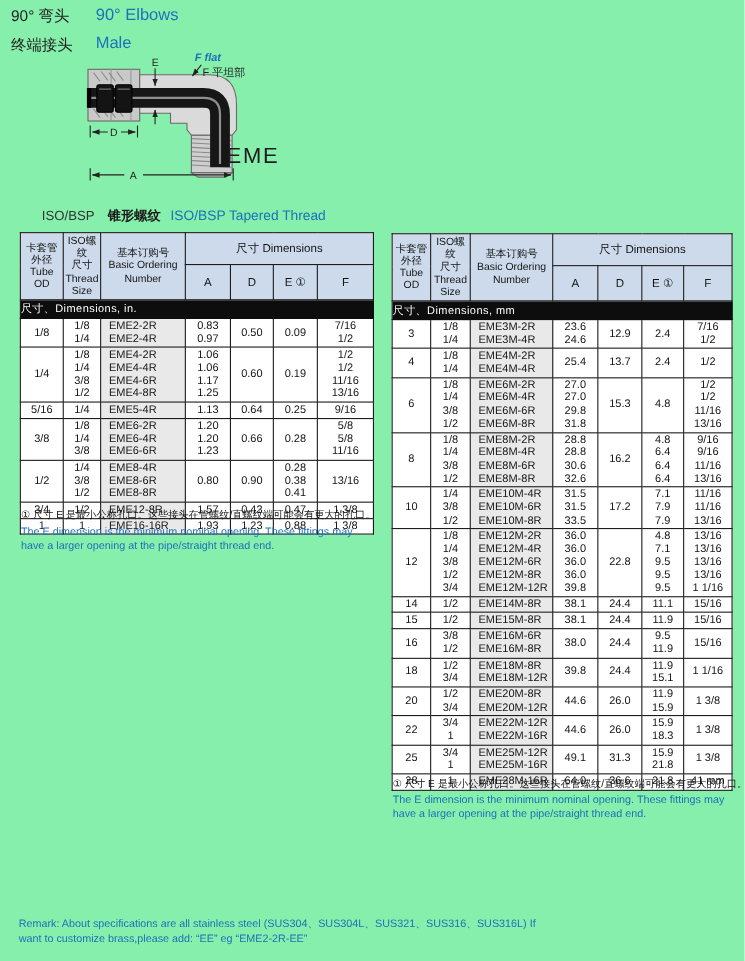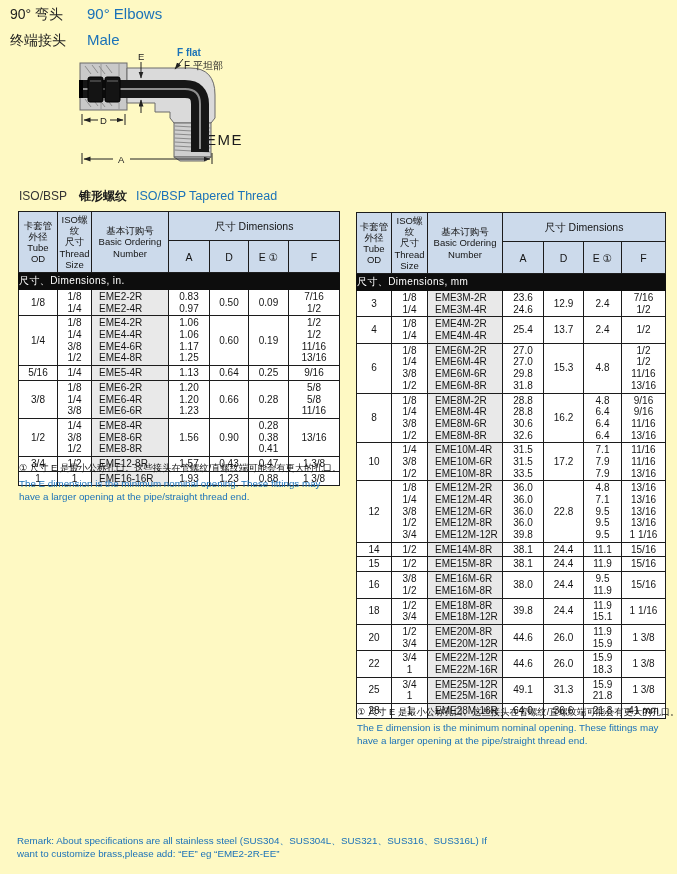--- a/index.html
+++ b/index.html
@@ -1,36 +1,36 @@
 <!DOCTYPE html>
 <html><head>
 <meta charset="utf-8">
 <style>
   html,body{margin:0;padding:0;background:#ffffff;}
-  .page{position:relative;width:677px;height:874px;background:#fef9c3;overflow:hidden;
+  .page{position:relative;width:677px;height:874px;background:#86efac;overflow:hidden;
         font-family:"Liberation Sans","DejaVu Sans",sans-serif;color:#1a1a1a;}
   .abs{position:absolute;}
   .cn{color:#1f1f1f;}
   .blue{color:#1b72b8;}
 
   
   .title-cn1{left:10px;top:6px;font-size:14px;}
   .title-en1{left:87px;top:5px;font-size:15px;}
   .title-cn2{left:10px;top:32px;font-size:14px;}
   .title-en2{left:87px;top:31px;font-size:15px;}
 
   
   .diagram-svg{left:55px;top:50px;}
-  .f-flat-en{left:177px;top:47px;font-size:10px;font-weight:bold;}
+  .f-flat-en{left:177px;top:47px;font-size:10px;font-weight:bold;font-style:italic;}
   .f-flat-cn{left:184px;top:59px;font-size:10px;}
-  .model-label{left:206px;top:131px;font-size:15px;letter-spacing:1.5px;color:#1c1c1c;}
+  .model-label{left:206px;top:131px;font-size:20px;letter-spacing:1.5px;color:#1c1c1c;}
 
   
   .section-title{left:19px;top:188px;font-size:12px;}
-  .section-title .p1{color:#333;}
+  .section-title .p1{color:#333;margin-left:19px;}
   .section-title .p2{margin-left:12px;color:#1a1a1a;font-weight:bold;}
   .section-title .p3{margin-left:9px;font-size:12.5px;}
 
   
   table.spec{position:absolute;border-collapse:collapse;table-layout:fixed;
              border:1.5px solid #141414;background:#fff;}
   .tbl-inch{left:18px;top:211px;width:321px;}
   .tbl-mm{left:356px;top:212px;width:309px;}
   table.spec th,table.spec td{border:1px solid #1c1c1c;}
   table.spec th{background:#ccdaeb;font-weight:normal;color:#141414;
@@ -236,21 +236,21 @@
 11/16</td>
         </tr>
         <tr>
           <td class="c-od">1/2</td>
           <td class="c-thread">1/4
 3/8
 1/2</td>
           <td class="c-num">EME8-4R
 EME8-6R
 EME8-8R</td>
-          <td class="c-a">1.56</td>
+          <td class="c-a">0.80</td>
           <td class="c-d">0.90</td>
           <td class="c-e">0.28
 0.38
 0.41</td>
           <td class="c-f">13/16</td>
         </tr>
         <tr>
           <td class="c-od">3/4</td>
           <td class="c-thread">1/2</td>
           <td class="c-num">EME12-8R</td>

